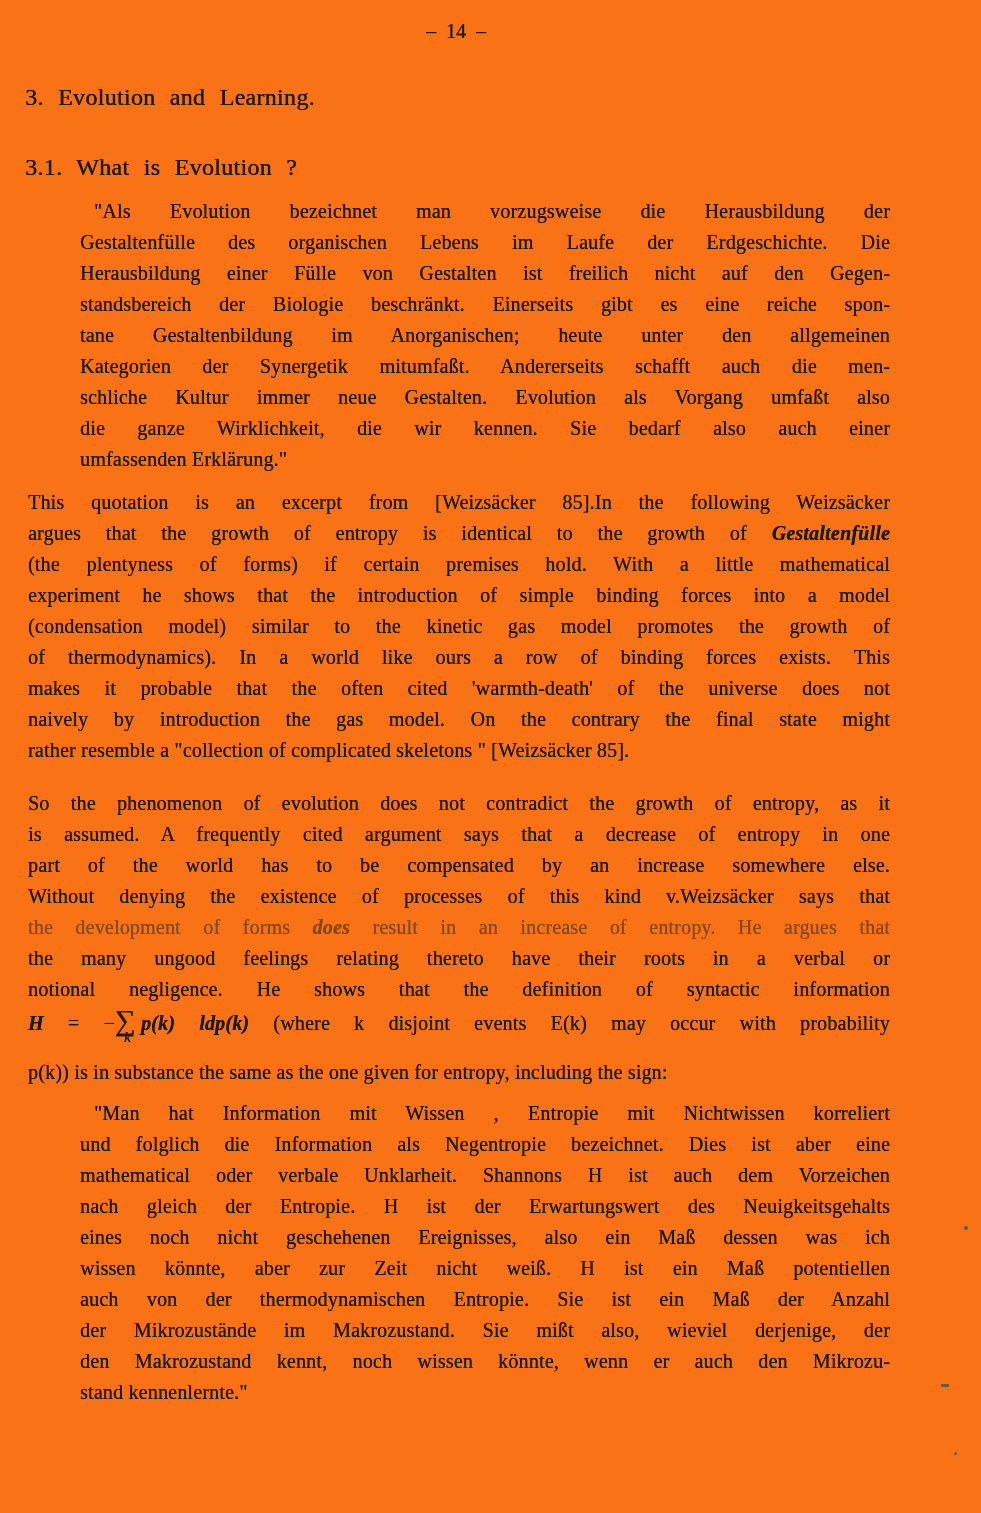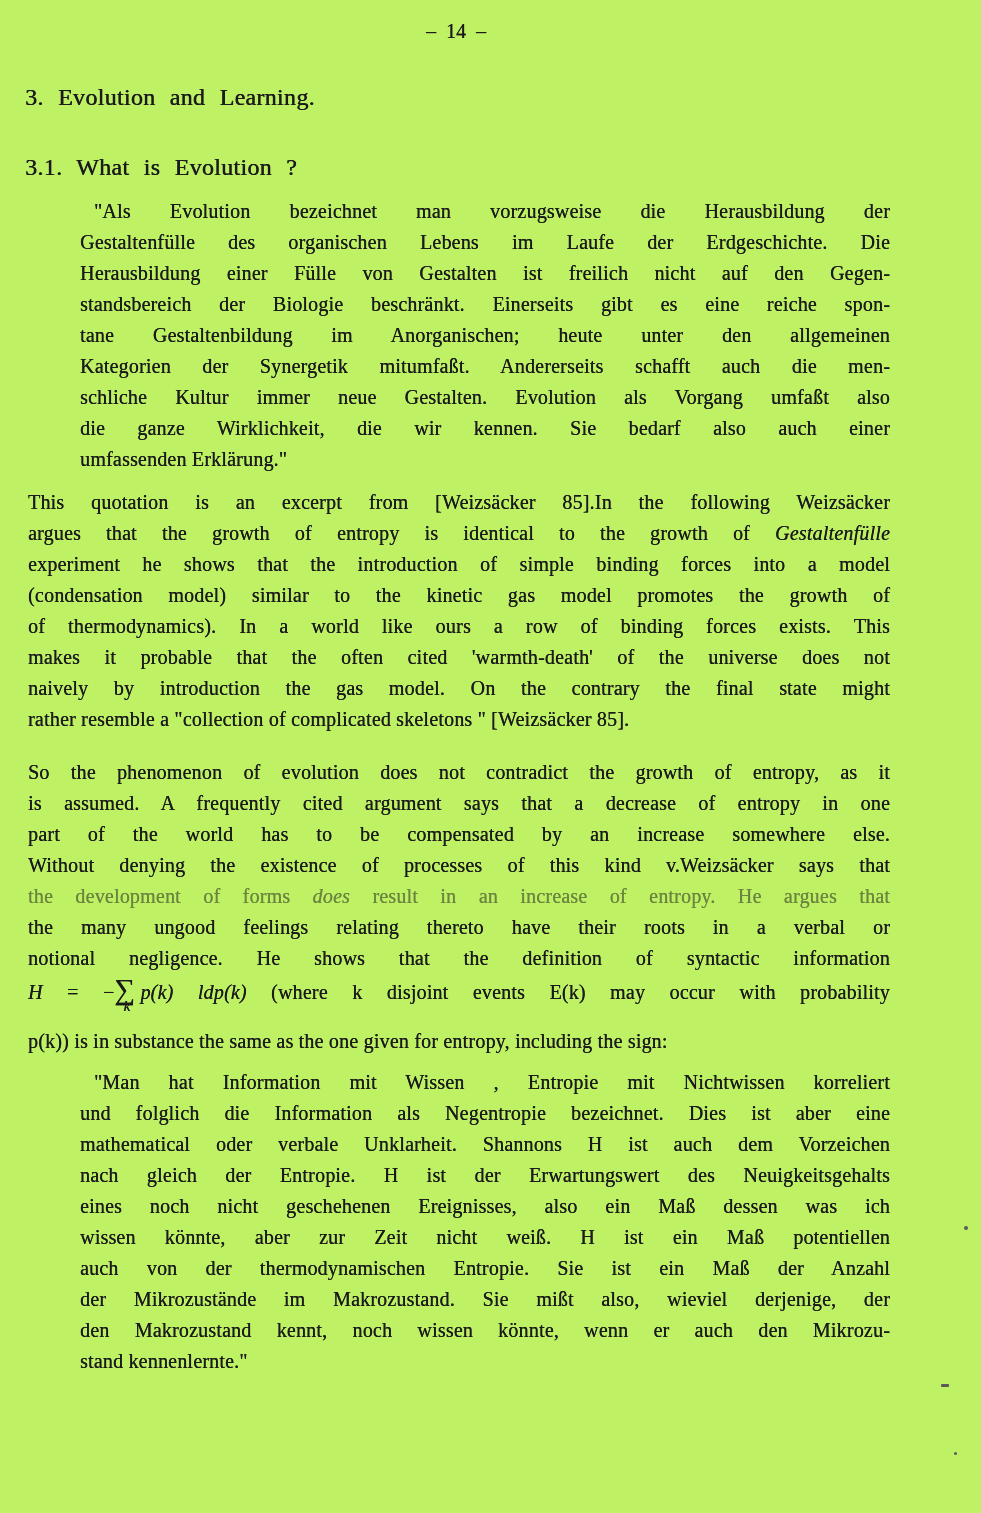--- a/index.html
+++ b/index.html
@@ -1,20 +1,20 @@
 <!DOCTYPE html>
 <html><head>
 <meta charset="utf-8">
 <style>
   html, body { margin: 0; padding: 0; background: #ffffff; }
   .page {
     position: relative;
     width: 981px;
     height: 1513px;
-    background: #bef264;
+    background: #f97316;
     font-family: "Liberation Serif", "DejaVu Serif", serif;
     color: #1b1b1b;
     overflow: hidden;
     text-shadow: 0.25px 0 0 currentColor;
   }
   .pagenum {
     position: absolute;
     top: 20px; left: 0;
     width: 912px;
     text-align: center;
@@ -48,21 +48,21 @@
   .line {
     height: 31px;
     line-height: 31px;
     text-align: justify;
     text-align-last: justify;
     text-justify: inter-word;
   }
   .line.last { text-align-last: left; }
   .line.indent { text-indent: 14px; }
   .line.faded { opacity: 0.5; filter: blur(0.4px); }
-  .line i, .fmla i { font-style: italic; }
+  .line i, .fmla i { font-style: italic; font-weight: bold; }
   .block.formula {
     height: 52px;
     line-height: 31px;
     text-align: justify;
     text-align-last: justify;
   }
   .sigma-stack {
     position: relative;
     display: inline-block;
     width: 26px;
@@ -97,20 +97,21 @@
         <div class="line" data-name="text-line">standsbereich der Biologie beschränkt. Einerseits gibt es eine reiche spon-</div>
         <div class="line" data-name="text-line">tane Gestaltenbildung im Anorganischen; heute unter den allgemeinen</div>
         <div class="line" data-name="text-line">Kategorien der Synergetik mitumfaßt. Andererseits schafft auch die men-</div>
         <div class="line" data-name="text-line">schliche Kultur immer neue Gestalten. Evolution als Vorgang umfaßt also</div>
         <div class="line" data-name="text-line">die ganze Wirklichkeit, die wir kennen. Sie bedarf also auch einer</div>
         <div class="line last" data-name="text-line">umfassenden Erklärung."</div>
       </div>
       <div class="block para" data-name="para-1">
         <div class="line" data-name="text-line">This quotation is an excerpt from [Weizsäcker 85].In the following Weizsäcker</div>
         <div class="line" data-name="text-line">argues that the growth of entropy is identical to the growth of <i>Gestaltenfülle</i></div>
+        <div class="line" data-name="text-line">(the plentyness of forms) if certain premises hold. With a little mathematical</div>
         <div class="line" data-name="text-line">experiment he shows that the introduction of simple binding forces into a model</div>
         <div class="line" data-name="text-line">(condensation model) similar to the kinetic gas model promotes the growth of</div>
         <div class="line" data-name="text-line">of thermodynamics). In a world like ours a row of binding forces exists. This</div>
         <div class="line" data-name="text-line">makes it probable that the often cited 'warmth-death' of the universe does not</div>
         <div class="line" data-name="text-line">naively by introduction the gas model. On the contrary the final state might</div>
         <div class="line last" data-name="text-line">rather resemble a "collection of complicated skeletons " [Weizsäcker 85].</div>
       </div>
       <div class="block para" data-name="para-2">
         <div class="line" data-name="text-line">So the phenomenon of evolution does not contradict the growth of entropy, as it</div>
         <div class="line" data-name="text-line">is assumed. A frequently cited argument says that a decrease of entropy in one</div>

